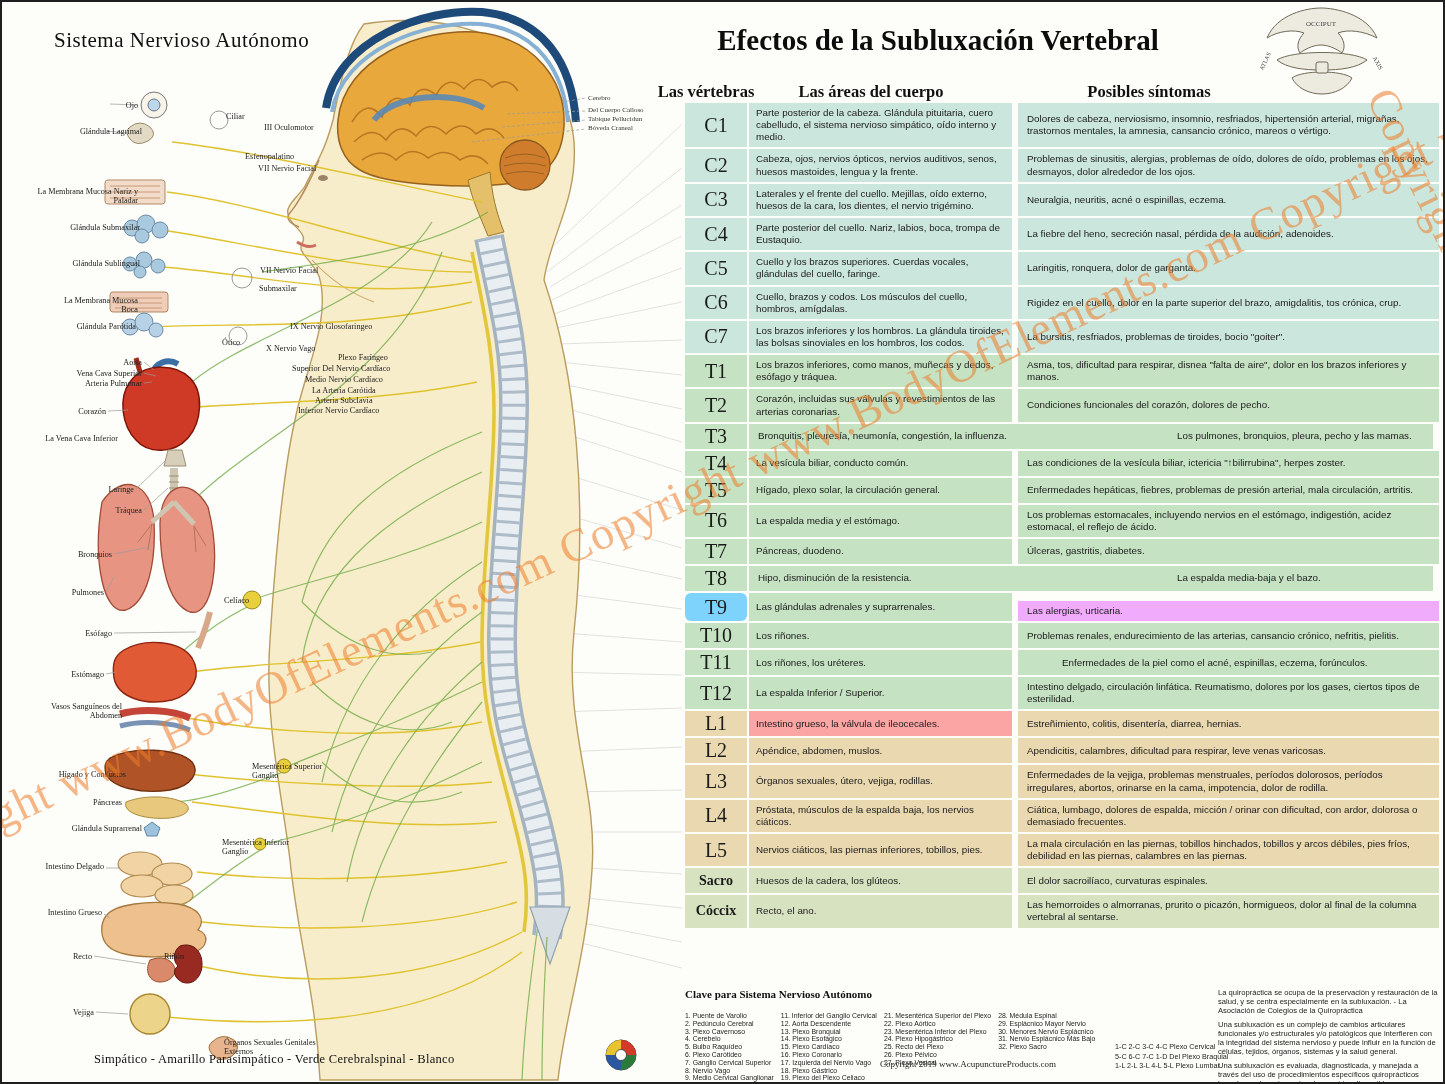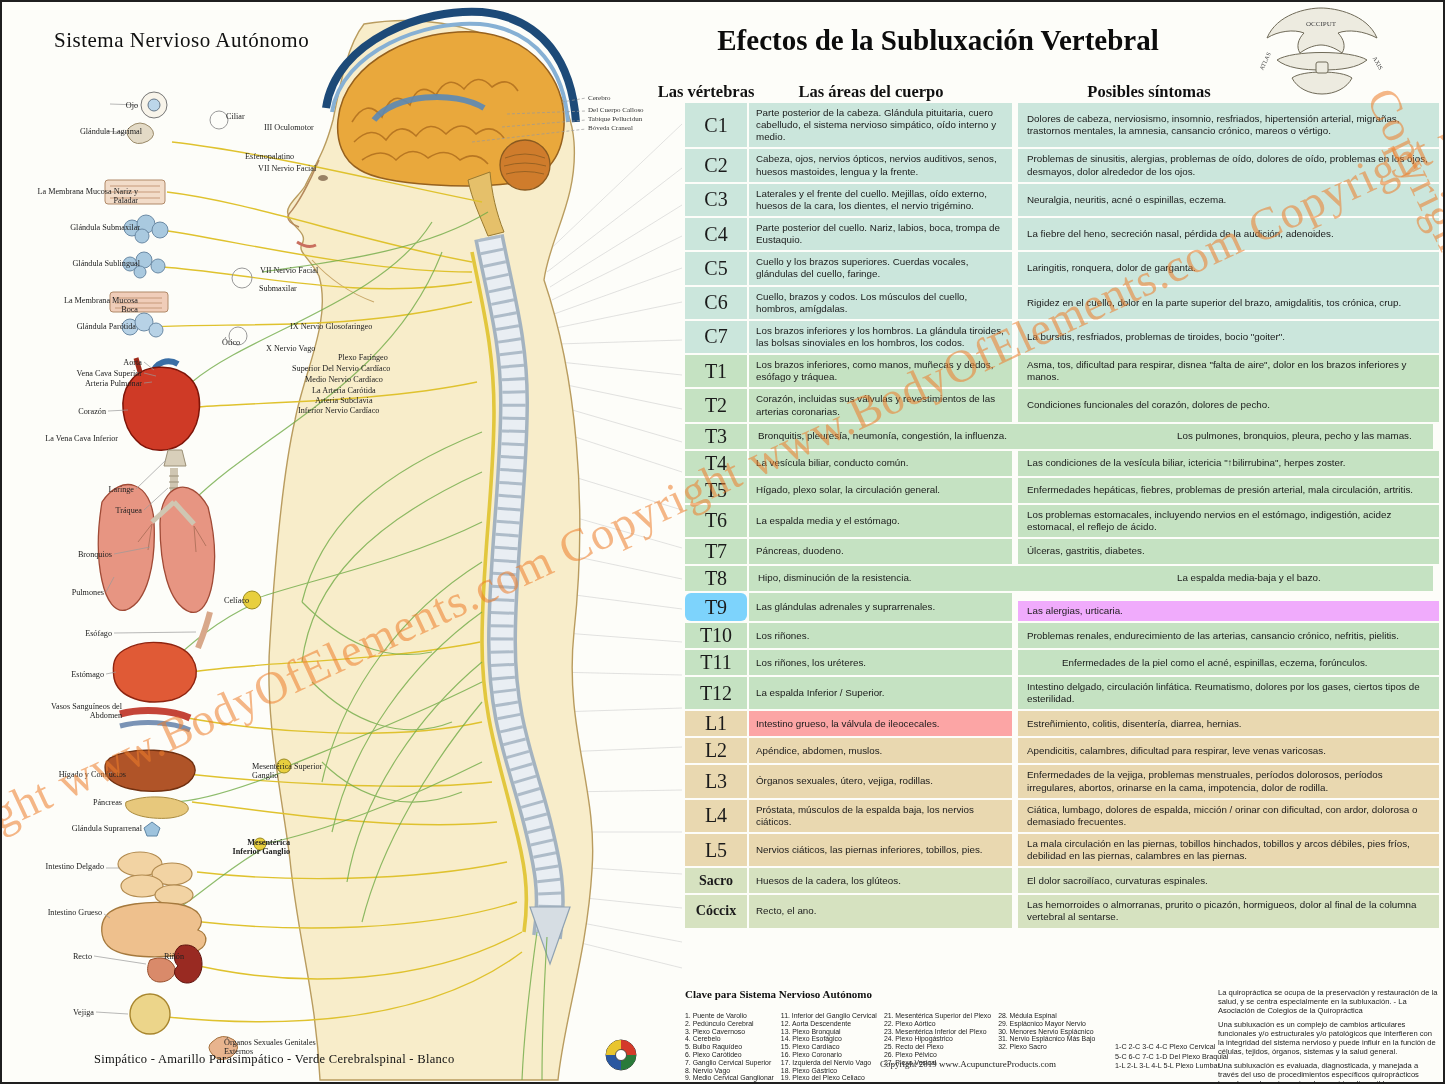--- a/index.html
+++ b/index.html
@@ -309,21 +309,21 @@
         <div class="alabel" style="left: 38px; top: 548px; width: 72px; text-align: right;">Bronquios</div>
         <div class="alabel" style="left: 34px; top: 586px; width: 68px; text-align: right;">Pulmones</div>
         <div class="alabel" style="left: 222px; top: 594px; width: 58px; text-align: left;">Celíaco</div>
         <div class="alabel" style="left: 48px; top: 627px; width: 62px; text-align: right;">Esófago</div>
         <div class="alabel" style="left: 34px; top: 668px; width: 68px; text-align: right;">Estómago</div>
         <div class="alabel" style="left: 30px; top: 700px; width: 90px; text-align: right;">Vasos Sanguíneos del Abdomen</div>
         <div class="alabel" style="left: 26px; top: 768px; width: 98px; text-align: right;">Hígado y Conductos</div>
         <div class="alabel" style="left: 250px; top: 760px; width: 72px; text-align: left;">Mesentérica Superior Ganglio</div>
         <div class="alabel" style="left: 58px; top: 796px; width: 62px; text-align: right;">Páncreas</div>
         <div class="alabel" style="left: 36px; top: 822px; width: 104px; text-align: right;">Glándula Suprarrenal</div>
-        <div class="alabel" style="left: 220px; top: 836px; width: 68px; text-align: right; font-weight: bold;">Mesentérica Inferior Ganglio</div>
+        <div class="alabel" style="left: 220px; top: 836px; width: 68px; text-align: left;">Mesentérica Inferior Ganglio</div>
         <div class="alabel" style="left: 38px; top: 860px; width: 64px; text-align: right;">Intestino Delgado</div>
         <div class="alabel" style="left: 36px; top: 906px; width: 64px; text-align: right;">Intestino Grueso</div>
         <div class="alabel" style="left: 42px; top: 950px; width: 48px; text-align: right;">Recto</div>
         <div class="alabel" style="left: 134px; top: 950px; width: 48px; text-align: right;">Riñón</div>
         <div class="alabel" style="left: 44px; top: 1006px; width: 48px; text-align: right;">Vejiga</div>
         <div class="alabel" style="left: 222px; top: 1036px; width: 100px; text-align: left;">Órganos Sexuales Genitales Externos</div>
       </div>
     <div id="brain-labels">
         <div class="blabel" style="left: 586px; top: 93px;">Cerebro</div>
         <div class="blabel" style="left: 586px; top: 105px;">Del Cuerpo Calloso</div>

